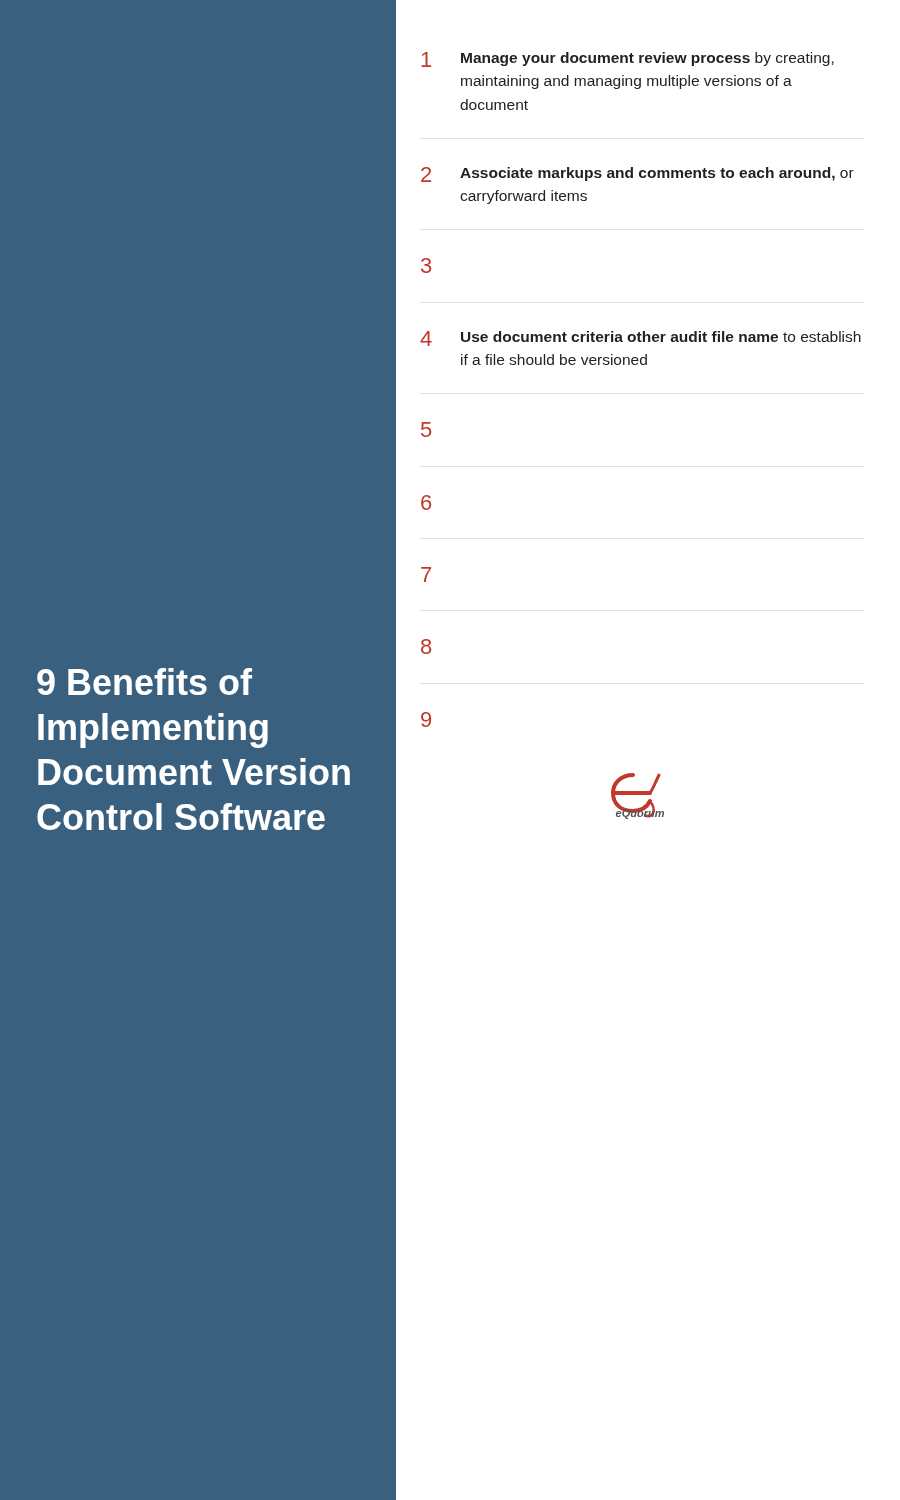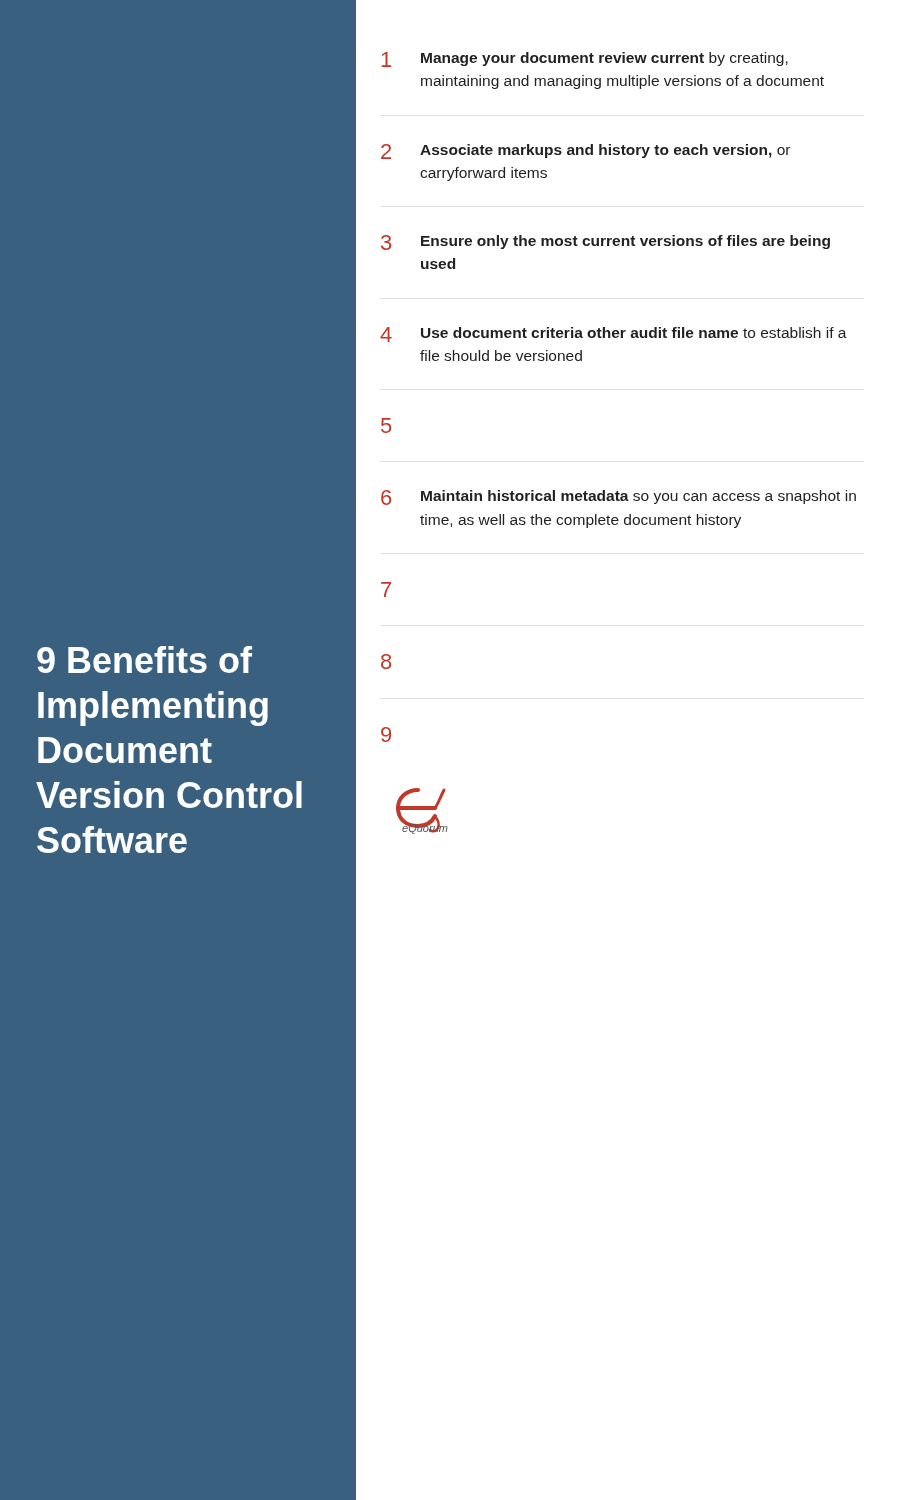--- a/index.html
+++ b/index.html
@@ -6,21 +6,21 @@
 
     body {
       width: 900px;
       min-height: 1500px;
       font-family: Arial, Helvetica, sans-serif;
       display: flex;
       background: #fff;
     }
 
     .sidebar {
-      width: 356px;
+      width: 396px;
       min-height: 1500px;
       background-color: #3a6080;
       display: flex;
       align-items: center;
       justify-content: flex-start;
       padding: 40px 36px;
     }
 
     .sidebar-title {
       color: #ffffff;
@@ -68,62 +68,61 @@
       line-height: 1.5;
       color: #222;
     }
 
     .benefit-text strong {
       font-weight: 700;
     }
 
     .logo-area {
       display: flex;
-      justify-content: flex-start;
+      justify-content: center;
       padding-top: 10px;
       padding-right: 4px;
+      font-weight: bold;
     }
 
     .logo-svg {
       width: 90px;
       height: 55px;
     }
   </style>
 </head>
 <body>
 
 <div class="sidebar">
   <div class="sidebar-title">9 Benefits of Implementing Document Version Control Software</div>
 </div>
 
 <div class="content">
 
   <div id="benefits-list">
       <div class="benefit-item">
         <span class="number">1</span>
-        <div class="benefit-text"><strong>Manage your document review current</strong> by creating, maintaining and managing multiple versions of a document</div>
+        <div class="benefit-text"><strong>Manage your document review process</strong> by creating, maintaining and managing multiple versions of a document</div>
       </div>
       <div class="benefit-item">
         <span class="number">2</span>
-        <div class="benefit-text"><strong>Associate markups and history to each version,</strong> or carryforward items</div>
+        <div class="benefit-text"><strong>Associate markups and comments to each around,</strong> or carryforward items</div>
       </div>
       <div class="benefit-item">
         <span class="number">3</span>
-        <div class="benefit-text"><strong>Ensure only the most current versions of files are being used</strong></div>
       </div>
       <div class="benefit-item">
         <span class="number">4</span>
         <div class="benefit-text"><strong>Use document criteria other audit file name</strong> to establish if a file should be versioned</div>
       </div>
       <div class="benefit-item">
         <span class="number">5</span>
       </div>
       <div class="benefit-item">
         <span class="number">6</span>
-        <div class="benefit-text"><strong>Maintain historical metadata</strong> so you can access a snapshot in time, as well as the complete document history</div>
       </div>
       <div class="benefit-item">
         <span class="number">7</span>
       </div>
       <div class="benefit-item">
         <span class="number">8</span>
       </div>
       <div class="benefit-item">
         <span class="number">9</span>
       </div>

